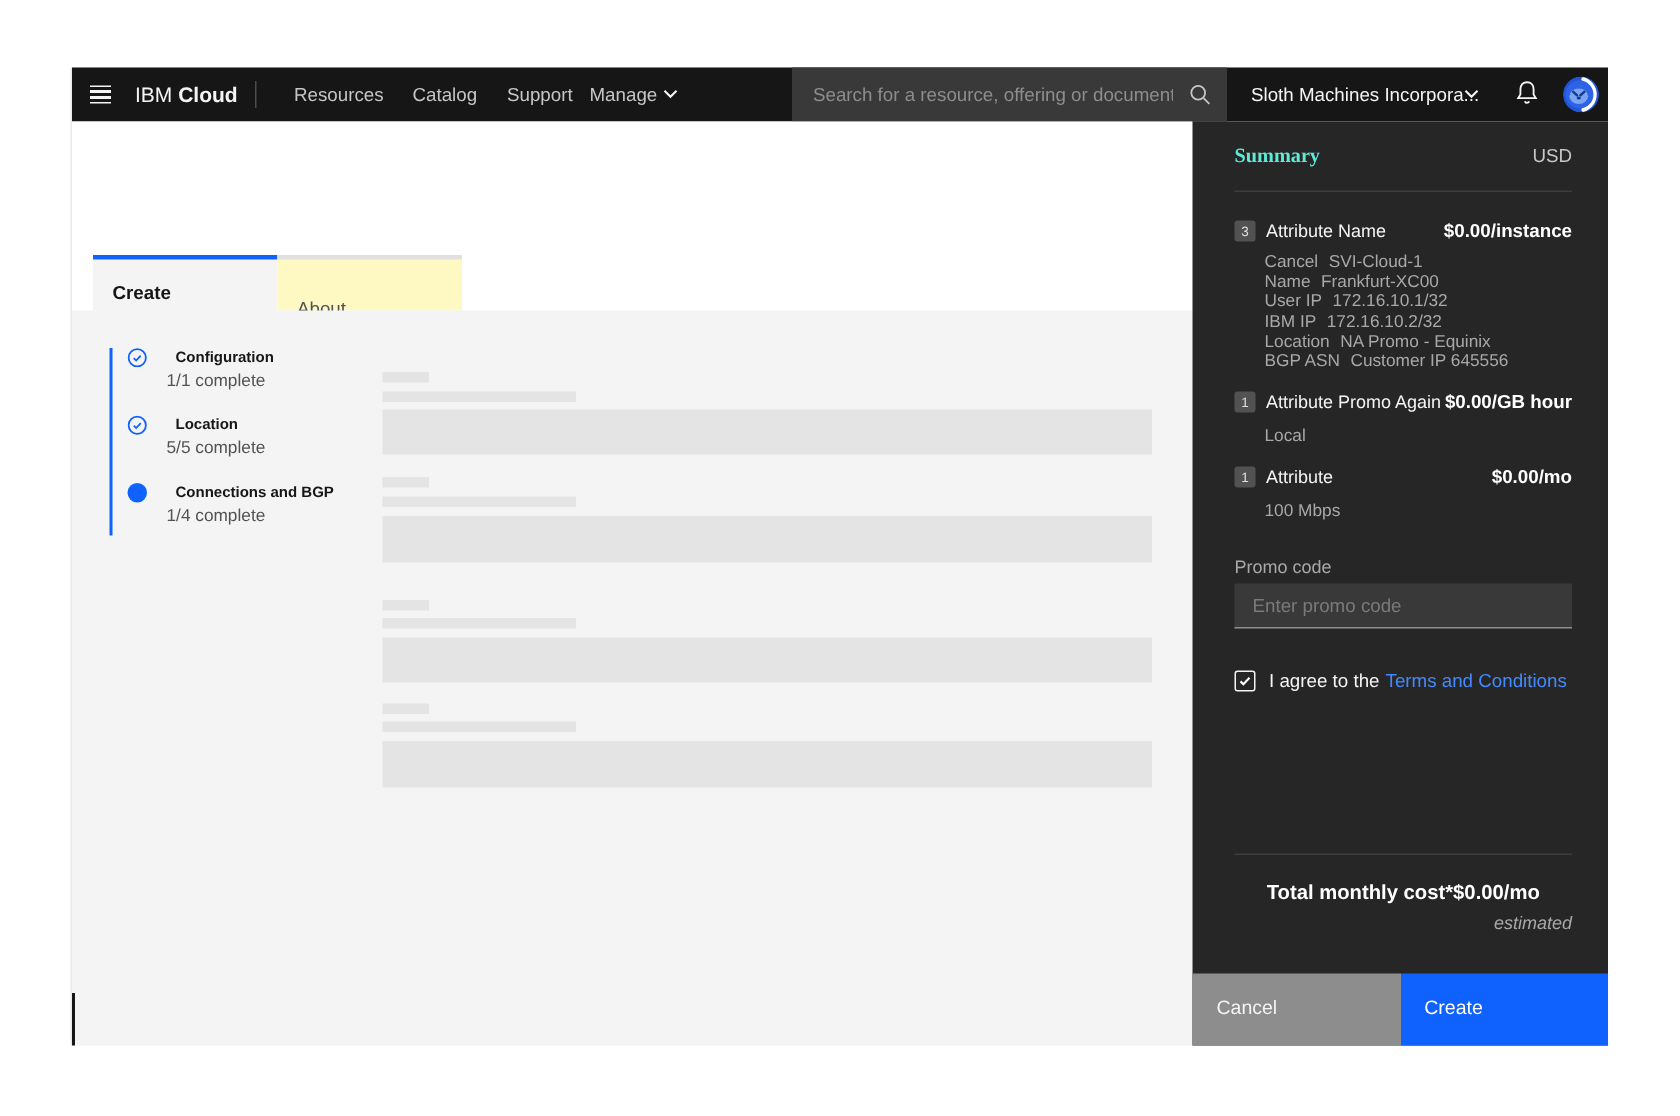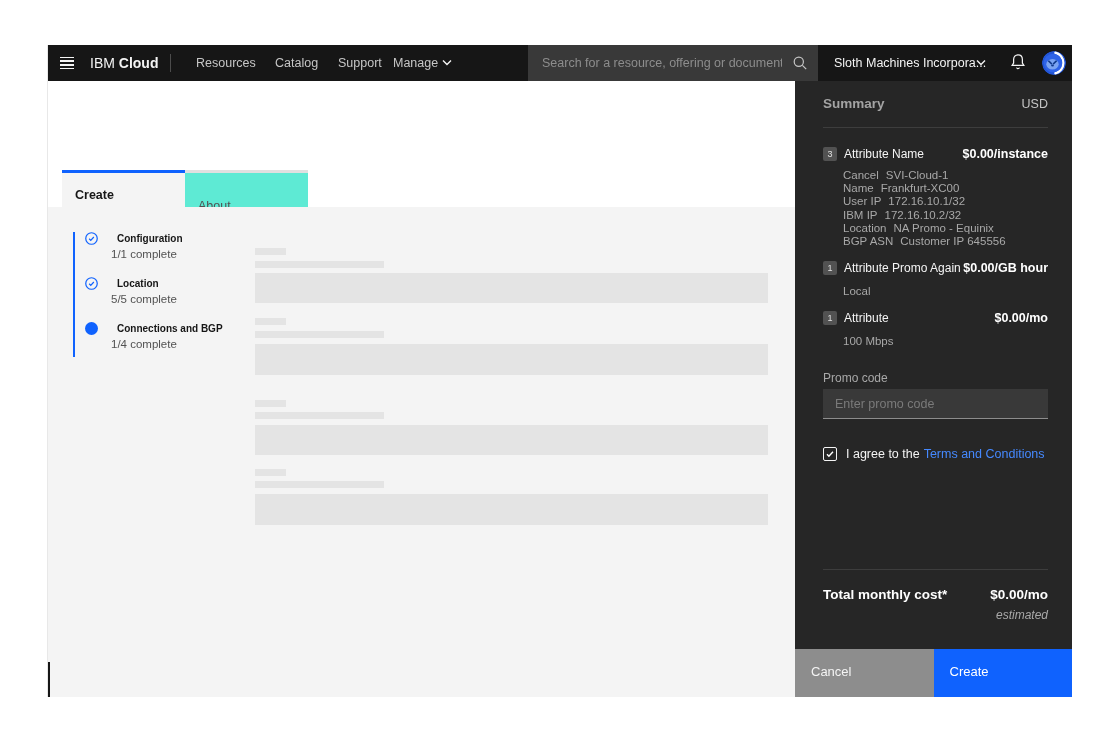--- a/index.html
+++ b/index.html
@@ -26,58 +26,58 @@
   .acct-chev { position:absolute; left:928px; top:14px; }
   .bell-btn { position:absolute; left:960px; top:8px; width:20px; height:20px; background:none; border:none; cursor:pointer; }
   .avatar { position:absolute; left:994px; top:6px; width:24px; height:24px; border-radius:50%; overflow:hidden; cursor:pointer; }
 
   
   .main { position:absolute; left:0; top:36px; width:747px; height:616px; background:#ffffff; }
   .page-title { position:absolute; left:25px; top:24px; font-size:28px; font-weight:400; color:#161616; letter-spacing:.2px; }
   .tabs { position:absolute; left:14px; top:89px; display:flex; }
   .tab { width:123px; height:37px; font-size:12.5px; padding:13px 0 0 13px; cursor:pointer; border:none; text-align:left; font-family:inherit; }
   .tab.active { background:#f4f4f4; border-top:3px solid #0f62fe; font-weight:bold; color:#161616; padding-top:10px; }
-  .tab.inactive { background:#5eead4; border-top:3px solid #e0e0e0; color:#525252; padding-top:26px; }
+  .tab.inactive { background:#fef9c3; border-top:3px solid #e0e0e0; color:#525252; padding-top:26px; }
   .content-bg { position:absolute; left:0; top:126px; width:747px; height:490px; background:#f4f4f4; }
   .prog-line { position:absolute; left:25px; top:151px; width:2px; height:125px; background:#0f62fe; }
   .step { position:absolute; left:37px; width:200px; cursor:pointer; }
   .s0 { top:150px; } .s1 { top:195px; } .s2 { top:240px; }
   .step .ic { position:absolute; left:0; top:1px; width:13px; height:13px; }
   .dot { width:13px; height:13px; border-radius:50%; background:#0f62fe; }
   .step .lbl { margin-left:32px; font-size:10px; color:#161616; line-height:15px;font-weight:bold; }
   .step .sub { margin-left:26px; font-size:11.5px; color:#525252; line-height:14px; margin-top:1px; }
   .sk { position:absolute; background:#e4e4e4; }
   .sk.small { left:207px; width:31px; height:7px; }
   .sk.med   { left:207px; width:129px; height:7px; }
   .sk.big   { left:207px; width:513px; height:30px; }
 
   
   .sidebar { position:absolute; left:747px; top:36px; width:277px; height:616px; background:#262626; }
   .sum-head { position:absolute; left:28px; top:15px; width:225px; display:flex; justify-content:space-between; align-items:baseline; }
-  .sum-title { font-size:13.5px; font-weight:bold; color:#a3a3a3; }
+  .sum-title { font-size:13.5px; font-weight:bold; color:#5eead4;font-family:Liberation Serif, serif; }
   .sum-cur { font-size:12.5px; color:#c6c6c6; }
   .sdiv { position:absolute; left:28px; width:225px; height:1px; background:#3d3d3d; }
   .d1 { top:46px; } .d2 { top:488px; }
   .item-row { position:absolute; left:28px; width:225px; display:flex; align-items:center; }
   .ir0 { top:66px; } .ir1 { top:180px; } .ir2 { top:230px; }
   .badge { width:14px; height:14px; background:#525252; color:#e0e0e0; border-radius:2px; font-size:9px; line-height:14px; text-align:center; flex:none; }
   .item-lbl { margin-left:7px; font-size:12px; color:#f4f4f4; }
   .item-price { margin-left:auto; font-size:12.5px; font-weight:bold; color:#ffffff; }
   .details { position:absolute; left:48px; top:88px; }
   .detail-line { display:flex; gap:7px; font-size:11.5px; color:#a8a8a8; line-height:13.2px; }
   .note { position:absolute; left:48px; font-size:11.5px; color:#a8a8a8; }
   .n1 { top:204px; } .n2 { top:254px; }
   .promo-lbl { position:absolute; left:28px; top:290px; font-size:12px; color:#a8a8a8; }
   .promo-input { position:absolute; left:28px; top:308px; width:225px; height:30px; background:#393939; border:none; border-bottom:1px solid #8d8d8d; outline:none; color:#f4f4f4; font-size:12.5px; padding:0 12px; font-family:inherit; }
   .promo-input::placeholder { color:#7a7a7a; }
   .terms { position:absolute; left:28px; top:366px; display:flex; align-items:center; cursor:pointer; }
   .cb { width:14px; height:14px; border:1.4px solid #f4f4f4; border-radius:2px; display:flex; align-items:center; justify-content:center; flex:none; }
   .terms .txt { margin-left:9px; font-size:12.5px; color:#f4f4f4; }
   .terms .lnk { margin-left:4px; font-size:12.5px; color:#4589ff; text-decoration:none; }
-  .total-row { position:absolute; left:28px; top:506px; width:225px; display:flex; justify-content:space-between; }
+  .total-row { position:absolute; left:28px; top:506px; width:225px; display:flex; justify-content:center; }
   .total-lbl, .total-val { font-size:13.5px; font-weight:bold; color:#ffffff; }
   .total-note { position:absolute; left:28px; top:527px; width:225px; text-align:right; font-size:12px; font-style:italic; color:#a8a8a8; }
   .actions { position:absolute; left:0; bottom:0; width:277px; height:48px; display:flex; }
   .btn { flex:1 1 50%; border:none; font-family:inherit; font-size:13px; text-align:right; padding:0 12px 4px 16px; cursor:pointer; display:flex; align-items:center; }
   .btn-cancel { background:#8d8d8d; color:#f4f4f4; }
   .btn-create { background:#0f62fe; color:#ffffff; }
 
   .edge-mark { position:absolute; left:0; bottom:0; width:2px; height:35px; background:#161616; }
 </style>
 </head>

